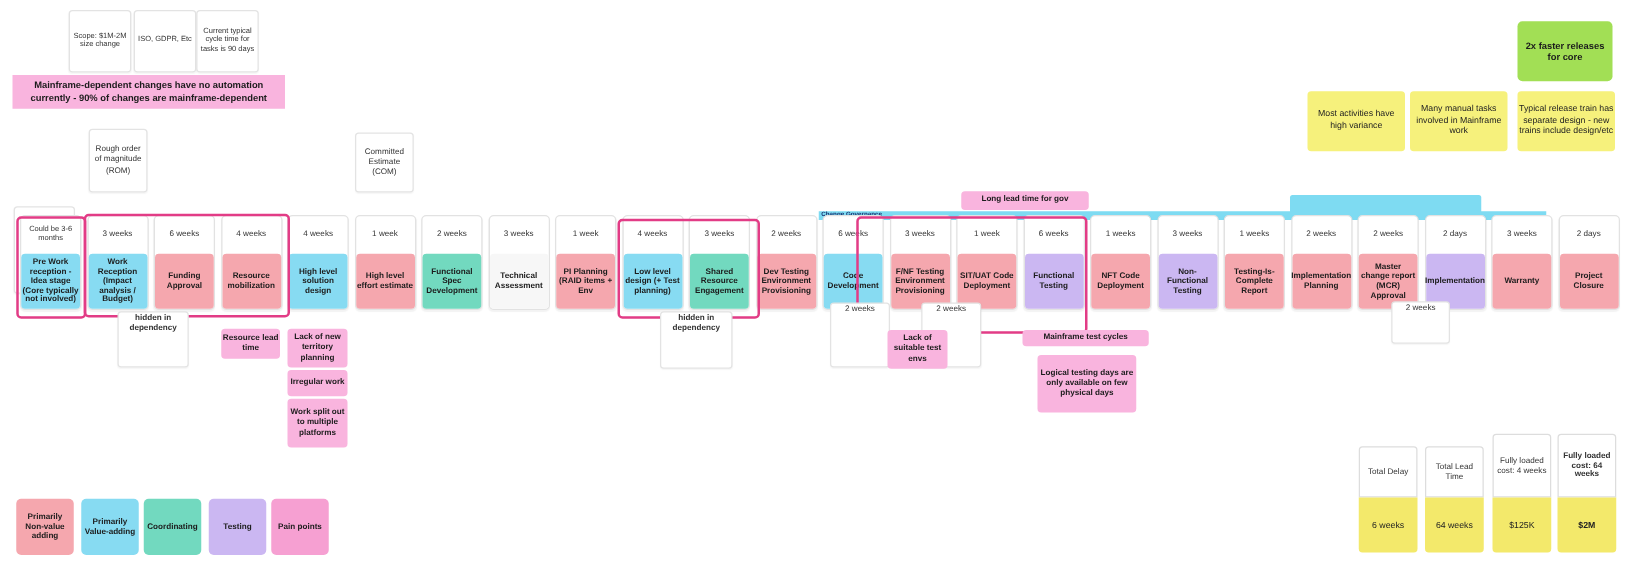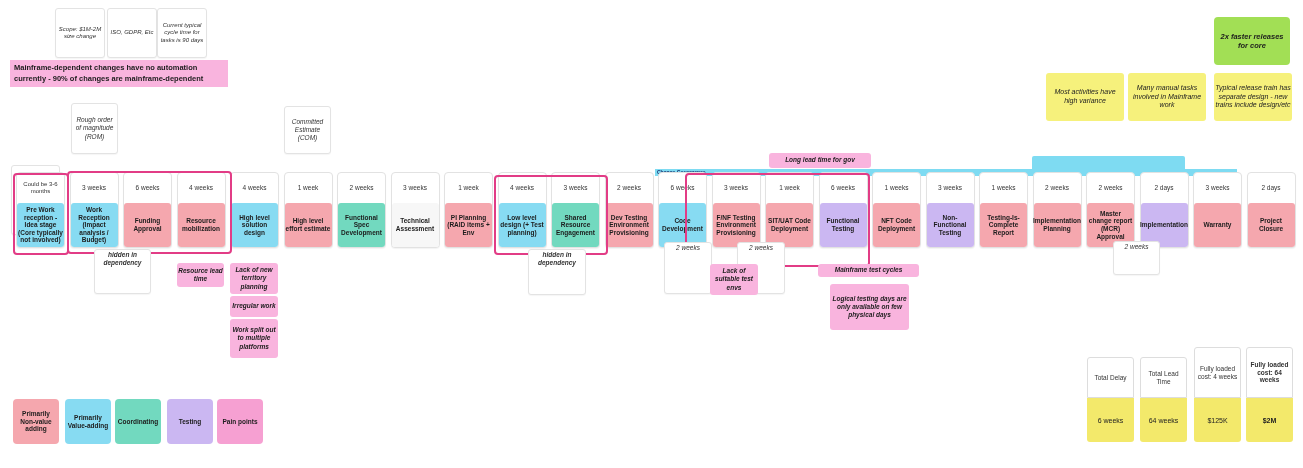--- a/index.html
+++ b/index.html
@@ -1,28 +1,28 @@
 <!DOCTYPE html>
 <html><head>
 <meta charset="utf-8">
 <style>
   html,body{margin:0;padding:0;background:#fff;}
   #board{position:relative;width:1303px;height:468px;background:#ffffff;overflow:hidden;
          font-family:"Liberation Sans",sans-serif;color:#1c1c1c;}
   .abs{position:absolute;box-sizing:border-box;}
   
   .note{position:absolute;box-sizing:border-box;border-radius:3px;display:flex;align-items:center;
-        justify-content:center;text-align:center;font-size:6.5px;line-height:1.25;padding:1px;font-style:italic;}
+        justify-content:center;text-align:center;font-size:6.5px;line-height:1.25;padding:1px;}
   .white-note{background:#fff;border:1px solid #e3e3e3;box-shadow:0 1px 1px rgba(0,0,0,.04);color:#333;}
   .top-text{align-items:flex-start;}
   .pain-note{background:#f9b4de;font-weight:700;color:#1c1c1c;}
   .yellow-note{background:#f6f17c;color:#222;font-size:7px;}
   .green-note{background:#a2df55;font-weight:700;font-size:7.5px;border-radius:4px;}
   .banner{position:absolute;background:#f9b4de;font-weight:700;font-size:7.5px;line-height:1.5;
-          padding:2px 4px;text-align:left;}
+          padding:2px 4px;text-align:center;}
   
   .card{position:absolute;top:172px;width:47px;height:74px;background:#fff;border:1px solid #e2e2e2;
         border-radius:4px;box-shadow:0 1px 1px rgba(0,0,0,.05);}
   .card .dur{height:30px;display:flex;align-items:center;justify-content:center;text-align:center;
              font-size:6.5px;color:#333;padding:1px 2px;box-sizing:border-box;line-height:1.15;}
   .card .body{height:44px;margin:0;border-radius:3px;display:flex;align-items:center;justify-content:center;
               text-align:center;font-size:6.5px;font-weight:700;line-height:1.18;padding:1px;
               box-sizing:border-box;}
   .value{background:#87dbf2;} .non_value{background:#f5a7ae;} .coordinating{background:#72d9bf;}
   .testing{background:#cbb7f2;} .neutral{background:#f7f7f7;} .pain{background:#f6a0d2;}

